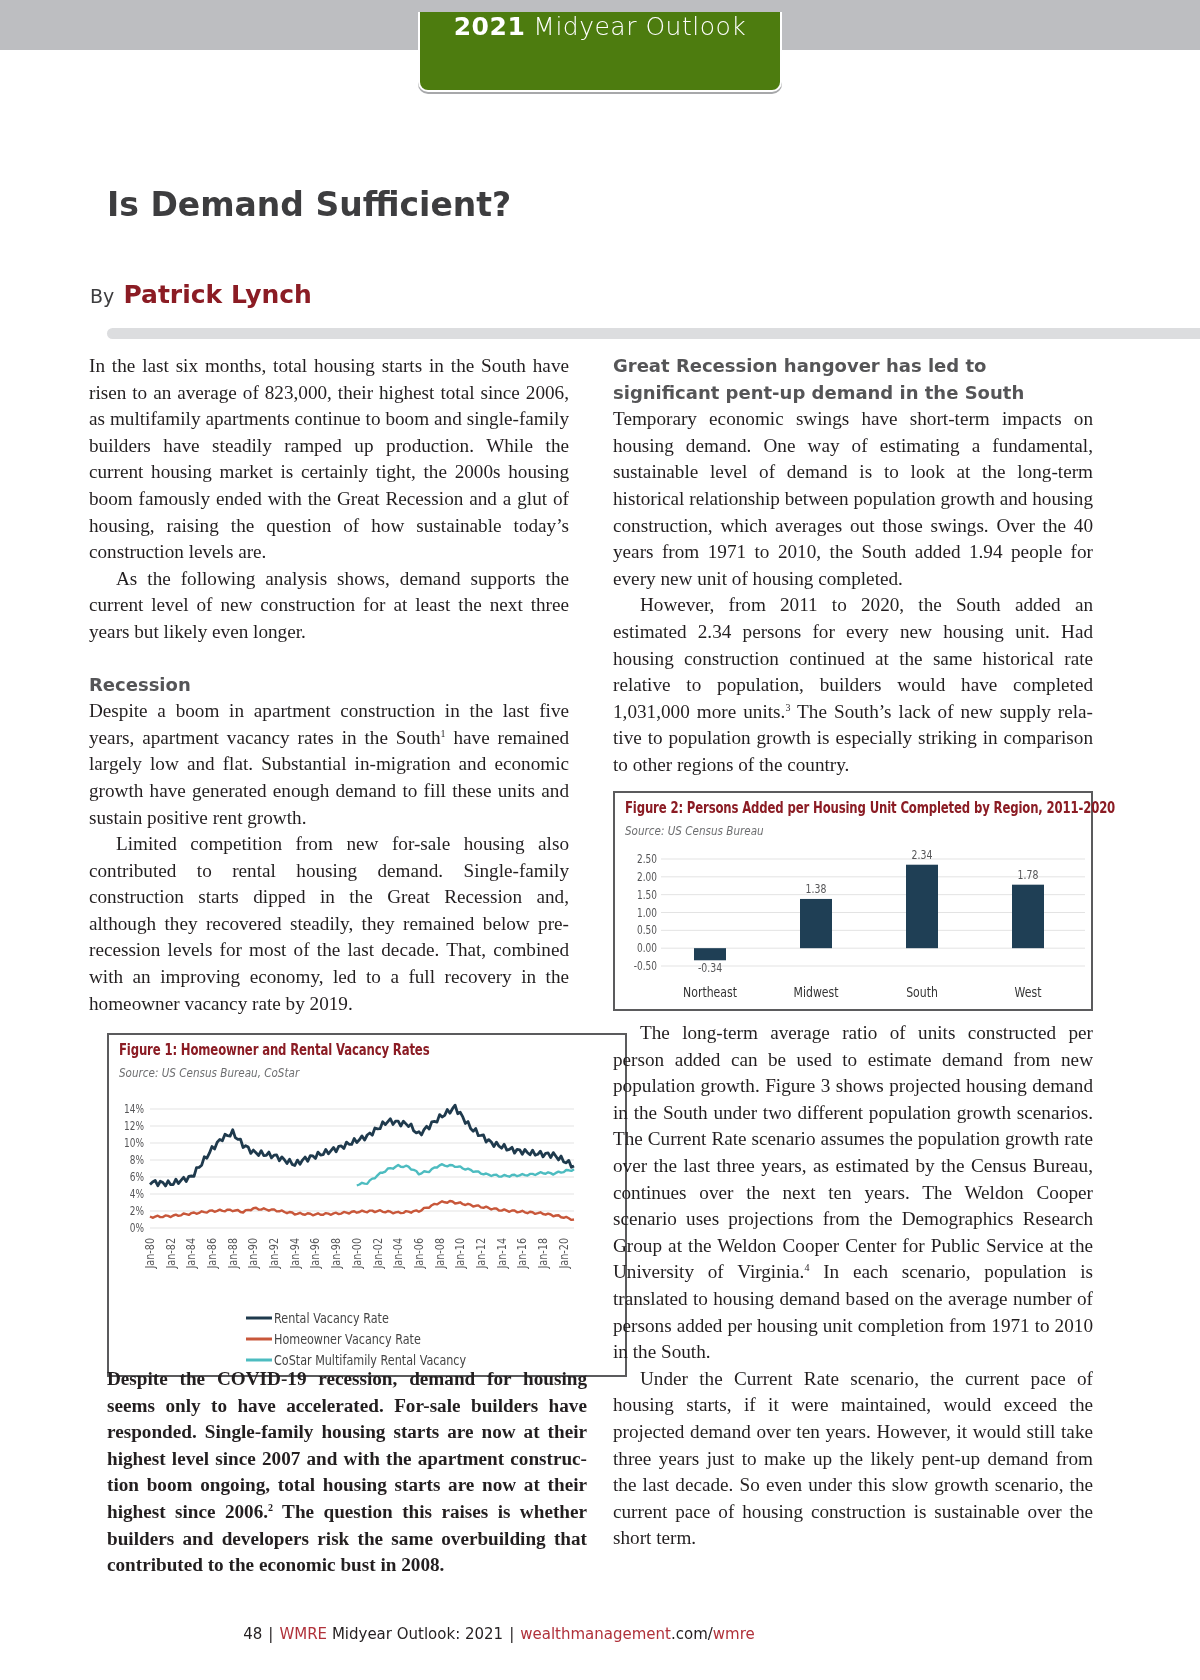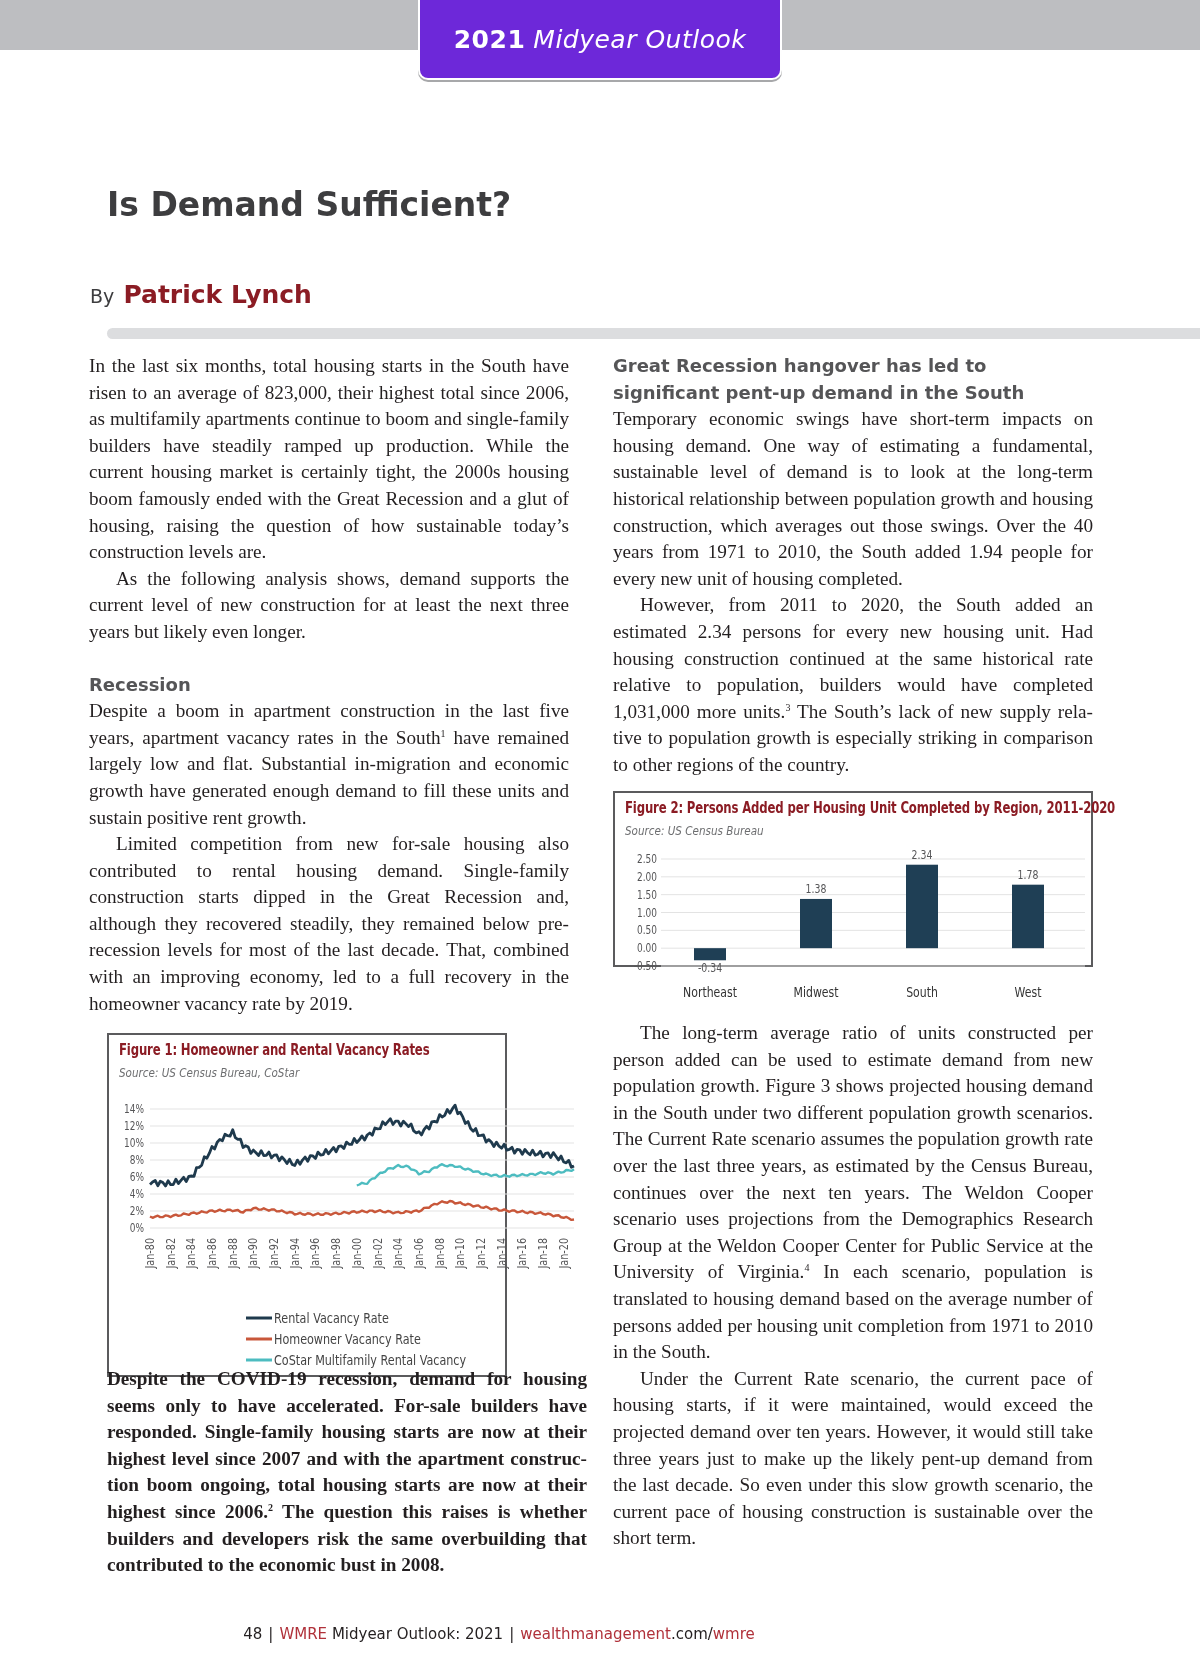--- a/index.html
+++ b/index.html
@@ -1,21 +1,21 @@
 <!DOCTYPE html>
 <html><head>
 <meta charset="utf-8">
 <style>
   html, body { margin:0; padding:0; }
   body { width:1200px; height:1680px; background:#ffffff; position:relative; overflow:hidden; font-family:"Liberation Serif", serif; color:#231f20; }
   .topbar { position:absolute; left:0; top:0; width:1200px; height:50px; background:#bdbec1; }
-  .toptab { position:absolute; left:418px; top:0; width:364px; height:80px; background:#6d28d9; border:2px solid #ffffff; border-top:none; border-radius:0 0 10px 10px; box-shadow:0 2px 0 #a7a8aa; display:flex; align-items:center; justify-content:center; box-sizing:border-box; }
+  .toptab { position:absolute; left:418px; top:12px; width:364px; height:80px; background:#4d7c0f; border:2px solid #ffffff; border-top:none; border-radius:0 0 10px 10px; box-shadow:0 2px 0 #a7a8aa; display:flex; justify-content:center; box-sizing:border-box; }
   .toptab span { font-family:"DejaVu Sans", sans-serif; color:#ffffff; font-size:25px; letter-spacing:0.5px; }
   .toptab .yr { font-weight:bold; margin-right:8px; }
-  .toptab .lbl { font-weight:300;font-style:italic; }
+  .toptab .lbl { font-weight:300; }
   .title { position:absolute; left:107px; top:142px; width:900px; font-family:"DejaVu Sans", sans-serif; font-weight:bold; font-size:33px; line-height:42px; color:#3d3d3f; margin:0; }
   .byline { position:absolute; left:90px; top:280px; font-family:"DejaVu Sans", sans-serif; }
   .byline .by { font-size:19px; color:#3d3d3f; }
   .byline .author { font-size:25px; font-weight:bold; color:#8b1c24; margin-left:4px; }
   .divider { position:absolute; left:107px; top:328px; width:1093px; height:11px; background:#dcdddf; border-radius:6px 0 0 6px; }
   .col { position:absolute; width:480px; font-size:19.2px; line-height:26.6px; text-align:justify; hyphens:manual; }
   .col p { margin:0; }
   .col p.ind { text-indent:27px; }
   .col h3 { font-family:"DejaVu Sans", sans-serif; font-weight:bold; font-size:18px; line-height:26.6px; color:#555557; margin:0; text-align:left; }
   .col .gap { height:26px; }
@@ -52,21 +52,21 @@
 
 <div class="col" style="left:89px; top:353px;">
   <p>In the last six months, total housing starts in the South have risen to an average of 823,000, their highest total since 2006, as multifamily apartments continue to boom and single-family builders have steadily ramped up produc­tion. While the current housing market is certainly tight, the 2000s housing boom famously ended with the Great Recession and a glut of housing, raising the question of how sustainable today’s construction levels are.</p>
   <p class="ind">As the following analysis shows, demand supports the current level of new construction for at least the next three years but likely even longer.</p>
   <div class="gap"></div>
   <h3>Recession</h3>
   <p><span>Despite a boom in apartment construction in the last five years, apartment vacancy rates in the South</span><sup>1</sup><span> have remained largely low and flat. Substantial in-migration and economic growth have generated enough demand to fill these units and sustain positive rent growth.</span></p>
   <p class="ind">Limited competition from new for-sale housing also contributed to rental housing demand. Single-family construction starts dipped in the Great Recession and, although they recovered steadily, they remained below pre-recession levels for most of the last decade. That, com­bined with an improving economy, led to a full recovery in the homeowner vacancy rate by 2019.</p>
 </div>
 
-<div class="fig" style="left:107px; top:1033px; width:400px; height:344px;">
+<div class="fig" style="left:107px; top:1033px; width:520px; height:344px;">
   <div class="fig-title">Figure 1: Homeowner and Rental Vacancy Rates</div>
   <div class="fig-source">Source: US Census Bureau, CoStar</div>
   <svg id="fig1svg" width="476" height="340">
       <line x1="41" x2="465" y1="193" y2="193" stroke="#e3e3e3" stroke-width="1"></line>
       <text x="35" y="197" text-anchor="end" class="axis-text" transform="translate(35,0) scale(0.75,1) translate(-35,0)">0%</text>
       <line x1="41" x2="465" y1="176" y2="176" stroke="#e3e3e3" stroke-width="1"></line>
       <text x="35" y="180" text-anchor="end" class="axis-text" transform="translate(35,0) scale(0.75,1) translate(-35,0)">2%</text>
       <line x1="41" x2="465" y1="159" y2="159" stroke="#e3e3e3" stroke-width="1"></line>
       <text x="35" y="163" text-anchor="end" class="axis-text" transform="translate(35,0) scale(0.75,1) translate(-35,0)">4%</text>
       <line x1="41" x2="465" y1="142" y2="142" stroke="#e3e3e3" stroke-width="1"></line>
@@ -115,21 +115,21 @@
 <div class="col" style="left:107px; top:1366px;font-weight:bold;">
   <p><span>Despite the COVID-19 recession, demand for housing seems only to have accelerated. For-sale builders have responded. Single-family housing starts are now at their highest level since 2007 and with the apartment construc­tion boom ongoing, total housing starts are now at their highest since 2006.</span><sup>2</sup><span> The question this raises is whether builders and developers risk the same overbuilding that contributed to the economic bust in 2008.</span></p>
 </div>
 
 <div class="col" style="left:613px; top:353px;">
   <h3>Great Recession hangover has led to significant pent-up demand in the South</h3>
   <p>Temporary economic swings have short-term impacts on housing demand. One way of estimating a fundamental, sustainable level of demand is to look at the long-term historical relationship between population growth and housing construction, which averages out those swings. Over the 40 years from 1971 to 2010, the South added 1.94 people for every new unit of housing completed.</p>
   <p class="ind"><span>However, from 2011 to 2020, the South added an estimated 2.34 persons for every new housing unit. Had housing construction continued at the same historical rate relative to population, builders would have completed 1,031,000 more units.</span><sup>3</sup><span> The South’s lack of new supply rela­tive to population growth is especially striking in compar­ison to other regions of the country.</span></p>
 </div>
 
-<div class="fig" style="left:613px; top:791px; width:480px; height:176px;">
+<div class="fig" style="left:613px; top:791px; width:480px; height:220px;">
   <div class="fig-title">Figure 2: Persons Added per Housing Unit Completed by Region, 2011-2020</div>
   <div class="fig-source">Source: US Census Bureau</div>
   <svg id="fig2svg" width="476" height="216">
       <line x1="46" x2="470" y1="173" y2="173" stroke="#e3e3e3" stroke-width="1"></line>
       <text x="0" y="0" text-anchor="end" class="axis-text" transform="translate(42,177) scale(0.75,1)">-0.50</text>
       <line x1="46" x2="470" y1="155.16666666666666" y2="155.16666666666666" stroke="#e3e3e3" stroke-width="1"></line>
       <text x="0" y="0" text-anchor="end" class="axis-text" transform="translate(42,159.16666666666666) scale(0.75,1)">0.00</text>
       <line x1="46" x2="470" y1="137.33333333333334" y2="137.33333333333334" stroke="#e3e3e3" stroke-width="1"></line>
       <text x="0" y="0" text-anchor="end" class="axis-text" transform="translate(42,141.33333333333334) scale(0.75,1)">0.50</text>
       <line x1="46" x2="470" y1="119.5" y2="119.5" stroke="#e3e3e3" stroke-width="1"></line>

